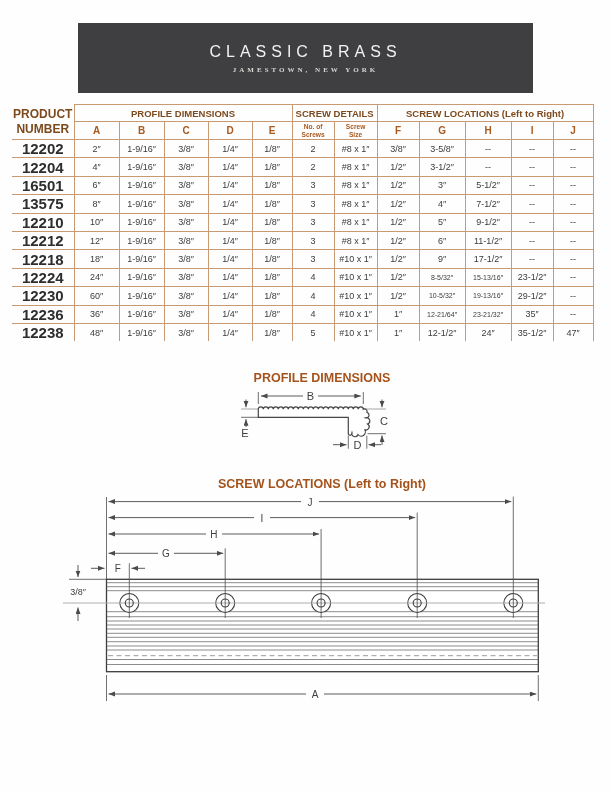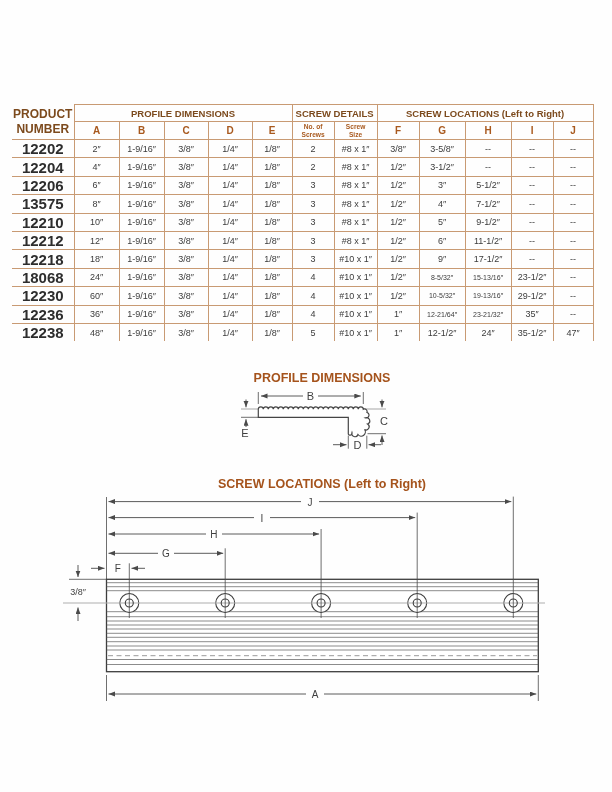--- a/index.html
+++ b/index.html
@@ -43,20 +43,24 @@
   .barEdge{fill:#ffffff;stroke:#3d3d3d;stroke-width:1.3;}
   .hole{fill:#ffffff;stroke:#3d3d3d;stroke-width:1.1;}
   .holeInner{fill:none;stroke:#3d3d3d;stroke-width:1.1;}
   .dashed{stroke:#9a9a9a;stroke-width:1;stroke-dasharray:5 3.5;}
 </style>
 </head>
 <body>
 
 <div id="page">
 
+  <div class="banner">
+    <div class="banner-title">CLASSIC BRASS</div>
+    <div class="banner-sub">JAMESTOWN, NEW YORK</div>
+  </div>
 
   <table class="spec-table">
     <colgroup>
       <col style="width:62px">
         <col style="width:45px">
         <col style="width:45px">
         <col style="width:44px">
       <col style="width:44px">
         <col style="width:40px">
         <col style="width:42px">
@@ -116,21 +120,21 @@
           <td>1/8″</td>
           <td>2</td>
           <td>#8 x 1″</td>
           <td>1/2″</td>
           <td>3-1/2″</td>
           <td>--</td>
           <td>--</td>
           <td>--</td>
         </tr>
         <tr>
-          <td class="prod">12206</td>
+          <td class="prod">16501</td>
           <td>6″</td>
           <td>1-9/16″</td>
           <td>3/8″</td>
           <td>1/4″</td>
           <td>1/8″</td>
           <td>3</td>
           <td>#8 x 1″</td>
           <td>1/2″</td>
           <td>3″</td>
           <td>5-1/2″</td>
@@ -191,21 +195,21 @@
           <td>1/8″</td>
           <td>3</td>
           <td>#10 x 1″</td>
           <td>1/2″</td>
           <td>9″</td>
           <td>17-1/2″</td>
           <td>--</td>
           <td>--</td>
         </tr>
         <tr>
-          <td class="prod">18068</td>
+          <td class="prod">12224</td>
           <td>24″</td>
           <td>1-9/16″</td>
           <td>3/8″</td>
           <td>1/4″</td>
           <td>1/8″</td>
           <td>4</td>
           <td>#10 x 1″</td>
           <td>1/2″</td>
           <td class="tiny">8-5/32″</td>
           <td class="tiny">15-13/16″</td>

